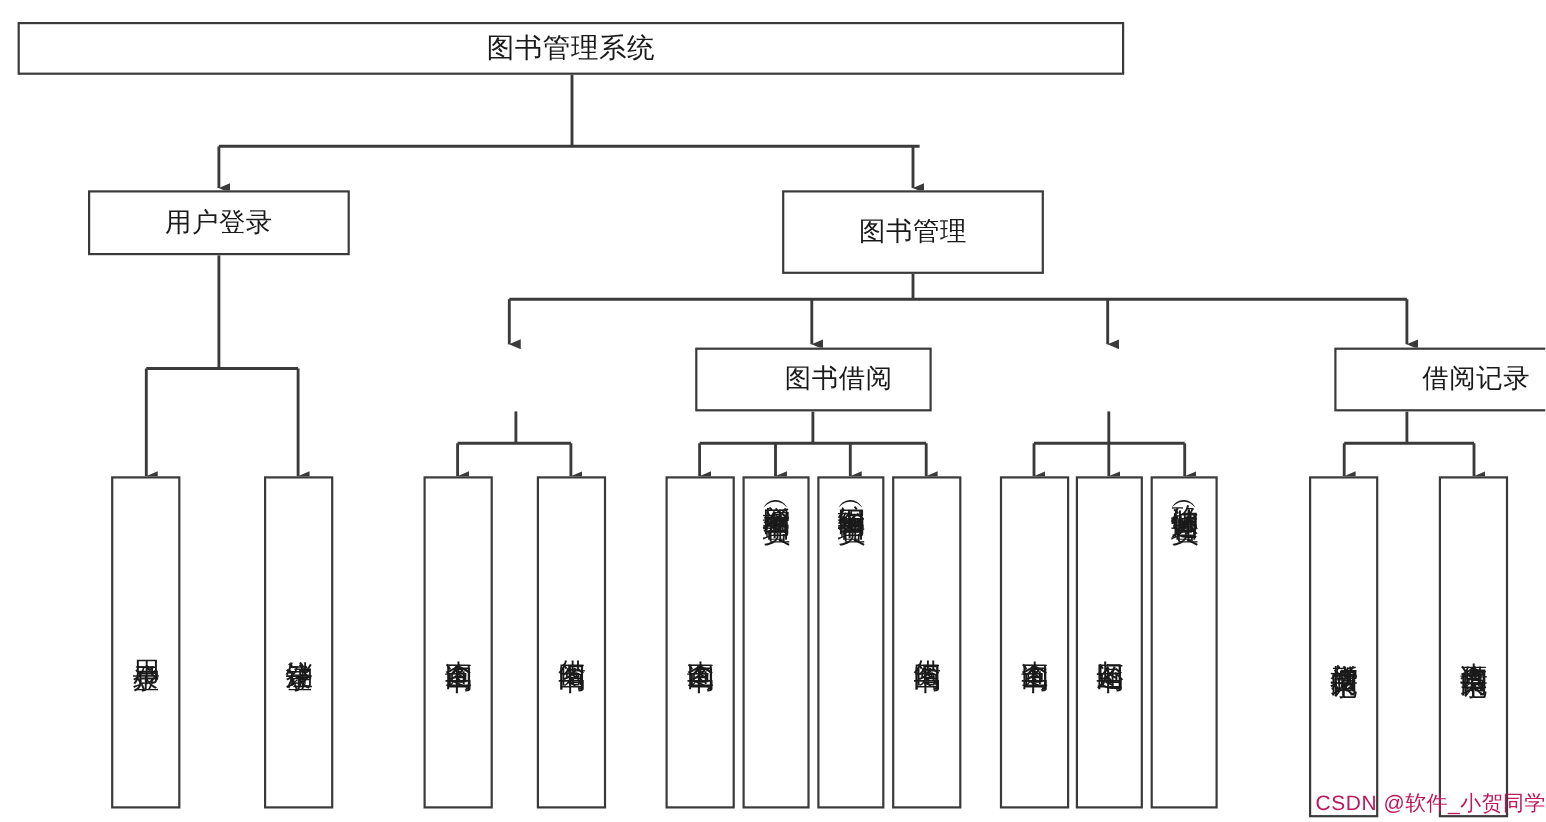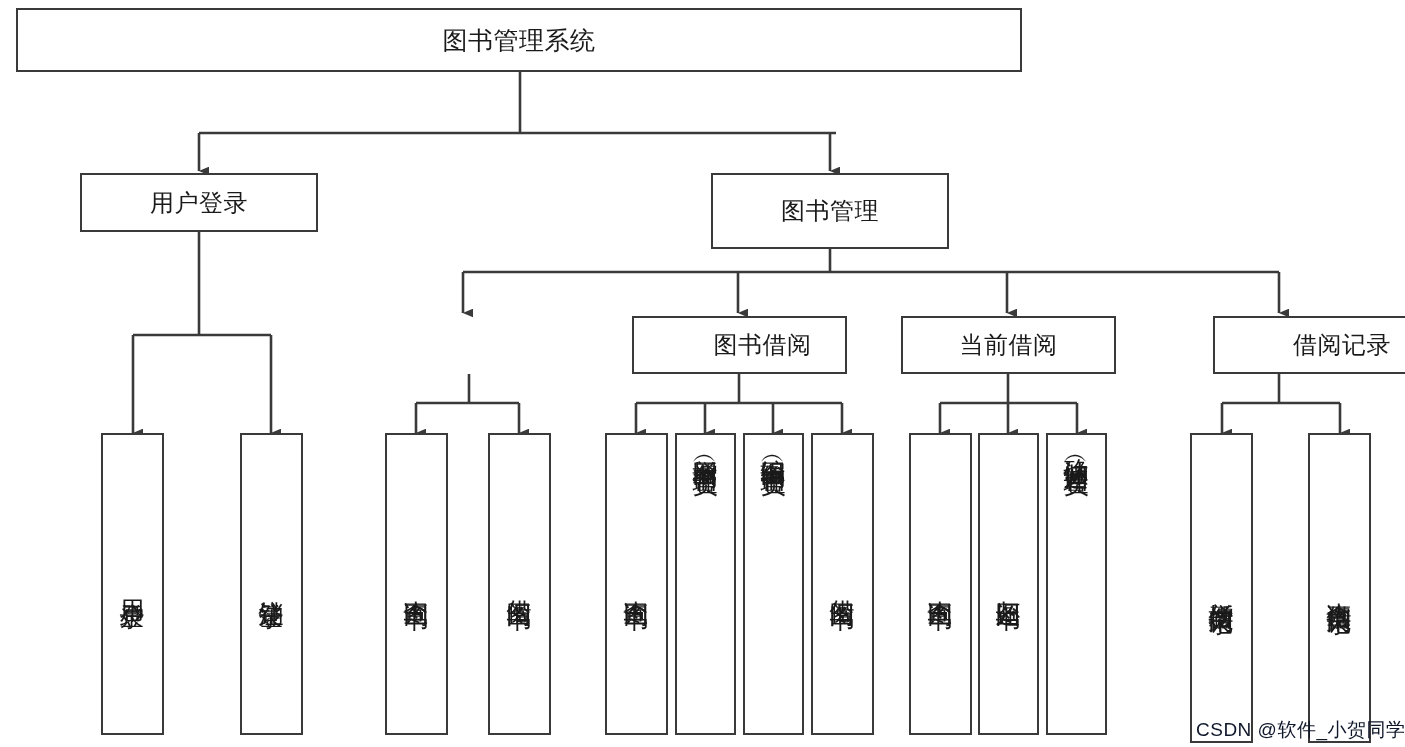--- a/index.html
+++ b/index.html
@@ -63,21 +63,21 @@
     white-space: nowrap;
     display: block;
   }
   
   .node.v.center {
     align-items: center;
     padding-top: 0;
   }
   .watermark {
     position: absolute;
-    color: #0f172a;
+    color: #be185d;
     font-size: 19px;
     white-space: nowrap;
     letter-spacing: 0.5px;
   }
 </style>
 </head>
 <body>
 
 <div id="canvas">
 
@@ -125,40 +125,37 @@
       <path d="M1008,403 L1008,433" marker-end="url(#arrow)"></path>
       <path d="M1077,403 L1077,433" marker-end="url(#arrow)"></path>
 
       <path d="M1279,374 L1279,403"></path>
       <path d="M1222,403 L1340,403"></path>
       <path d="M1222,403 L1222,433" marker-end="url(#arrow)"></path>
       <path d="M1340,403 L1340,433" marker-end="url(#arrow)"></path>
     </g>
   </svg>
 
-  <div class="node h root" style="left:16px; top:8px; width:1006px; height:64px;">
+  <div class="node h root" style="left:16px; top:20px; width:1006px; height:48px;">
     <span class="label">图书管理系统</span>
   </div>
 
   <div class="node h" style="left:80px; top:173px; width:238px; height:59px;">
     <span class="label">用户登录</span>
   </div>
 
   <div class="node h" style="left:711px; top:173px; width:238px; height:76px;">
     <span class="label">图书管理</span>
   </div>
 
 
   <div class="node h" style="left:632px; top:316px; width:215px; height:58px;padding-left:46px;">
     <span class="label">图书借阅</span>
   </div>
 
-  <div class="node h" style="left:901px; top:316px; width:215px; height:58px;">
-    <span class="label">当前借阅</span>
-  </div>
 
   <div class="node h" style="left:1213px; top:316px; width:258px; height:58px;">
     <span class="label">借阅记录</span>
   </div>
 
   <div class="node v center" style="left:101px; top:433px; width:63px; height:302px;">
     <span class="label">用户登录</span>
   </div>
 
   <div class="node v center" style="left:240px; top:433px; width:63px; height:302px;">

